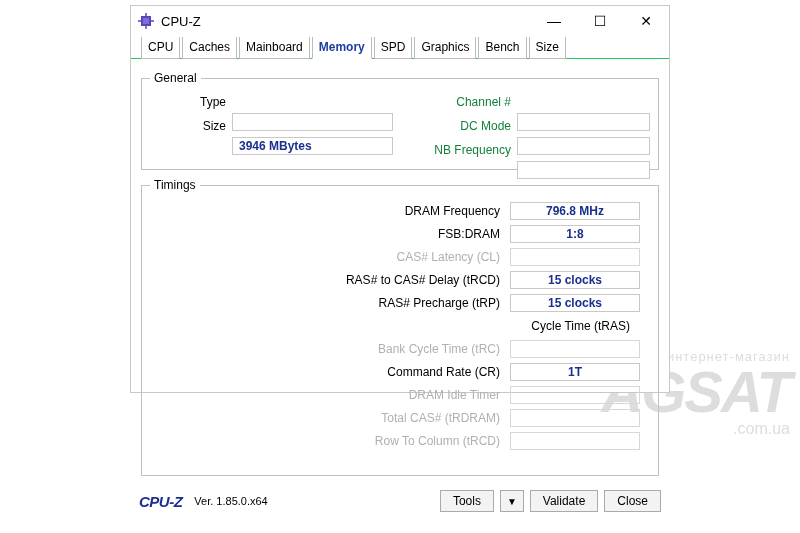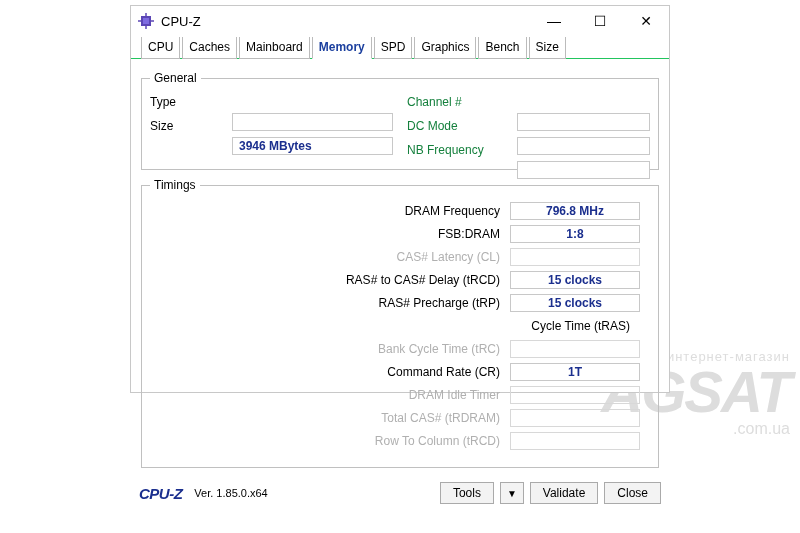--- a/index.html
+++ b/index.html
@@ -74,36 +74,36 @@
     padding: 6px 8px 8px;
   }
   legend { padding: 0 4px; color: #000; font-size: 12px; }
   .row { display: flex; align-items: center; height: 22px; }
   .gen-grid {
     display: grid;
     grid-template-columns: 1fr 1fr;
     column-gap: 14px;
   }
   .gen-col { display: flex; flex-direction: column; gap: 2px; }
-  .lbl-r { text-align: left; width: 82px; padding-right: 6px; color: #000; }
+  .lbl-r { text-align: right; width: 82px; padding-right: 6px; color: #000; }
   .lbl-r.dis { color: #15803d; }
   .field {
     border: 1px solid #c8c8c8;
     background: #fff;
     height: 18px;
     flex: 1;
     padding: 0 6px;
     display: flex;
     align-items: center;
     color: #1b2f8e;
     font-weight: 600;
     margin-top: 40px;
   }
   .field.blank { color: transparent; }
-  .timings-list { display: flex; flex-direction: column; gap: 2px; margin: 2px 10px 8px 0; }
+  .timings-list { display: flex; flex-direction: column; gap: 2px; margin: 2px 10px 16px 0; }
   .t-row { display: flex; align-items: center; height: 21px; }
   .t-lbl { flex: 1; text-align: right; padding-right: 10px; color: #000; }
   .t-lbl.dis { color: #b0b0b0; }
   .t-val {
     width: 130px;
     border: 1px solid #c8c8c8;
     height: 18px;
     display: flex; align-items: center; justify-content: center;
     color: #1b2f8e;
     font-weight: 600;

